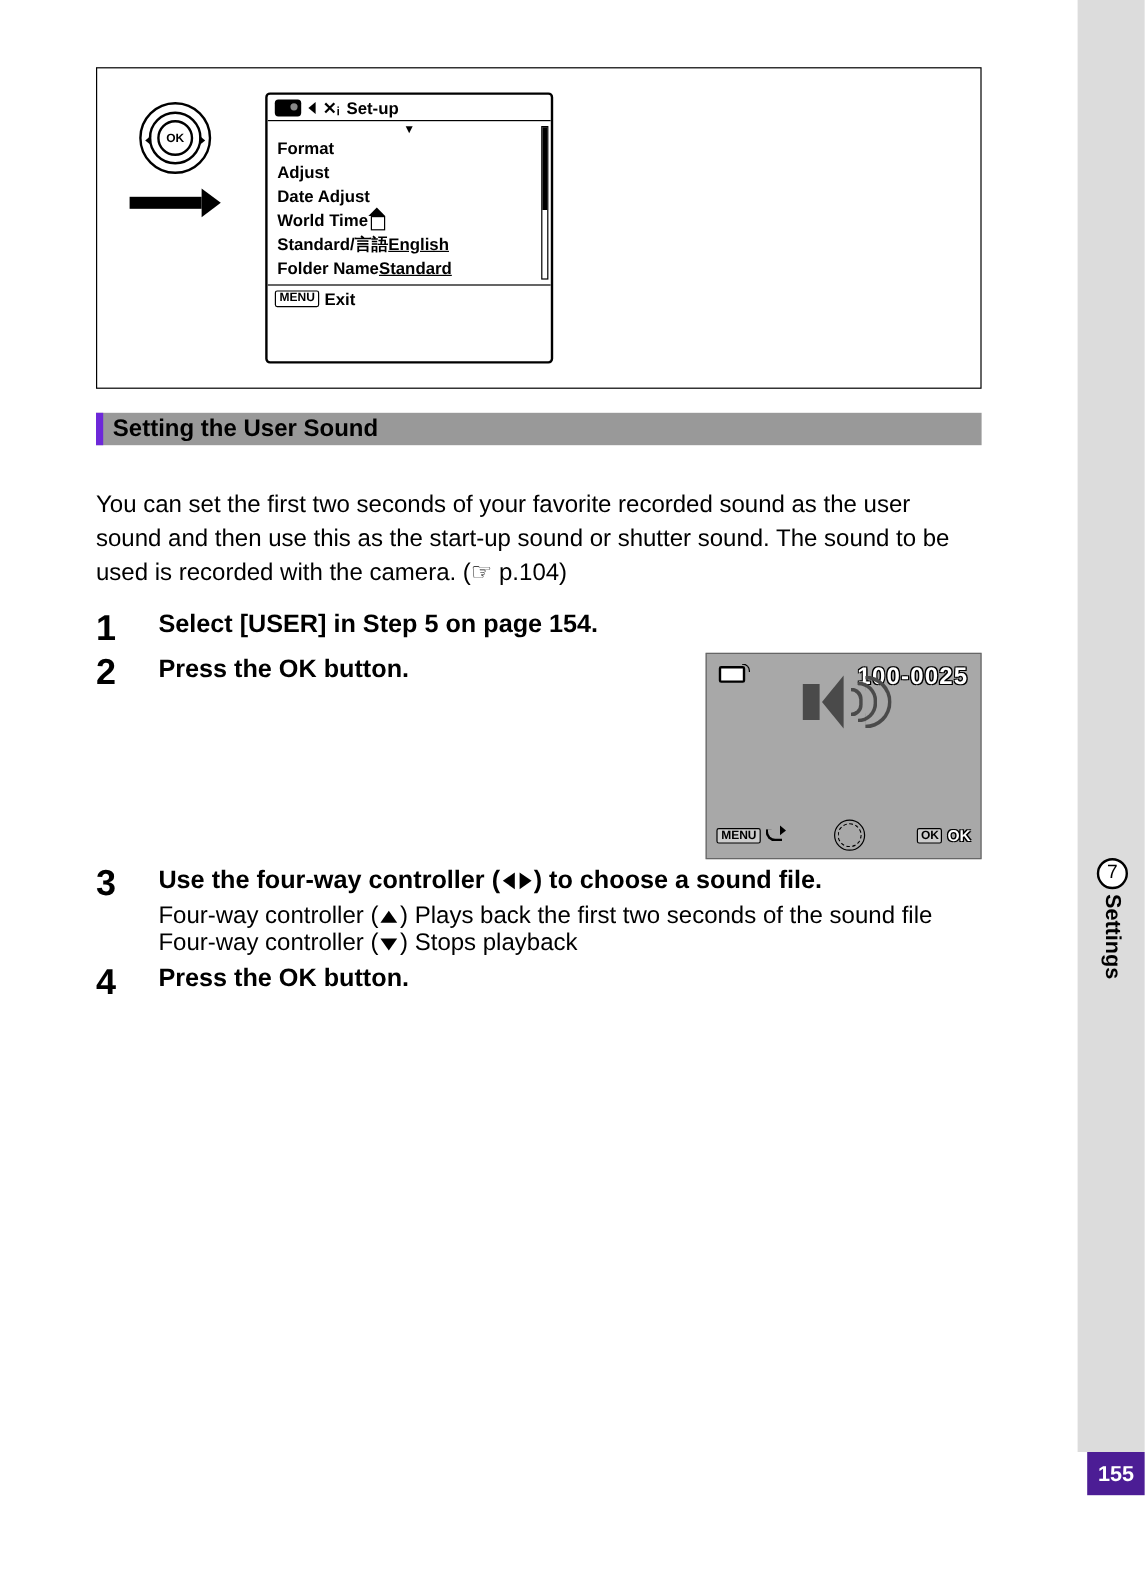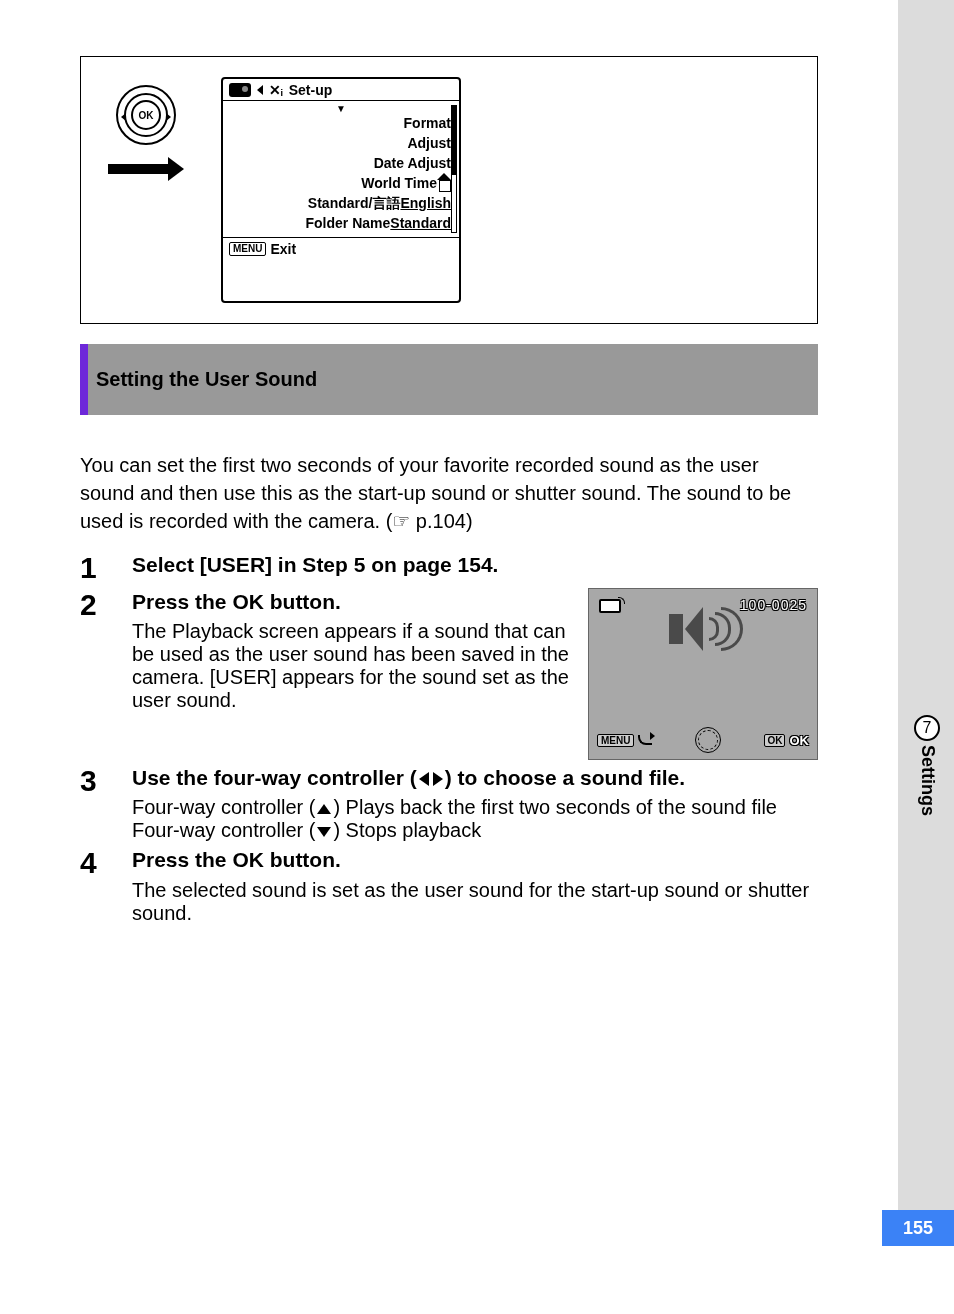--- a/index.html
+++ b/index.html
@@ -14,23 +14,23 @@
     position: absolute;
     right: 0; top: 0;
     width: 56px;
     height: 1210px;
     background: #dcdcdc;
   }
   .pagenum-box {
     position: absolute;
     right: 0;
     top: 1210px;
-    width: 72px;
+    width: 48px;
     height: 36px;
-    background: #3b82f6;
+    background: #4c1d95;
     color: #fff;
     font-weight: bold;
     font-size: 18px;
     display: flex;
     align-items: center;
     justify-content: center;
   }
   .side-tab {
     position: absolute;
     right: 14px;
@@ -129,36 +129,36 @@
   .menu-tab-tri {
     width:0; height:0; border-top:5px solid transparent; border-bottom:5px solid transparent; border-right:6px solid #000;
   }
   .menu-body {
     padding: 4px 8px 4px 8px;
     position: relative;
   }
   .menu-body-tri {
     text-align:center; font-size:10px; line-height:8px;
   }
-  .menu-row { display:flex; justify-content:flex-end; line-height:20px; font-weight:bold; }
+  .menu-row { display:flex; justify-content:flex-start; line-height:20px; font-weight:bold; }
   .menu-row .val { font-weight: bold; text-decoration: underline; }
   .menu-scroll {
     position:absolute; right:2px; top:4px; bottom:4px; width:6px; border:1px solid #000;
   }
   .menu-scroll-thumb { position:absolute; top:0; left:0; right:0; height:55%; background:#000; }
   .menu-foot {
     border-top:1px solid #000; height:22px; display:flex; align-items:center; gap:4px; padding:0 6px; font-weight:bold;
   }
   .menu-btn {
     display:inline-block; border:1px solid #000; border-radius:2px; font-size:10px; padding:0 3px; line-height:12px;
   }
   .heading-bar {
     background: #999;
-    border-left: 8px solid #6d28d9;
-    padding: 24px 8px;
+    border-left: 6px solid #6d28d9;
+    padding: 2px 8px;
     font-weight: bold;
     font-size: 20px;
     margin-bottom: 12px;
   }
   .body-para {
     font-size: 20px;
     line-height: 1.4;
     margin-bottom: 16px;
     margin-top: 36px;
   }
@@ -173,21 +173,21 @@
   .step-text-col { flex:1; }
   .playback-screen {
     width: 230px; height: 172px;
     background: #a8a8a8;
     border: 1px solid #666;
     flex-shrink:0;
     position:relative;
     margin-left:6px;
   }
   .pb-fileno {
-    position:absolute; top:8px; right:10px; color:#fff; font-weight:normal; font-size:14px;
+    position:absolute; top:8px; right:10px; color:#fff; font-weight:bold; font-size:20px;
     text-shadow: 1px 1px 0 #000, -1px -1px 0 #000, 1px -1px 0 #000, -1px 1px 0 #000;
     letter-spacing:1px;
   }
   .pb-cardicon {
     position:absolute; top:10px; left:10px; width:22px; height:14px; border:2px solid #000; background:#fff; border-radius:2px;
   }
   .pb-cardicon::after{content:""; position:absolute; right:-6px; top:-4px; width:6px; height:6px; border:1.5px solid #000; border-left:none; border-bottom:none; border-radius:0 6px 0 0; transform:rotate(0deg);}
   .pb-speaker {
     position:absolute; top:18px; left:80px;
     display:flex; align-items:center; gap:2px;
@@ -316,21 +316,20 @@
         <div class="step-title">Select [USER] in Step 5 on page 154.</div>
       </div>
     </div>
 
     <div class="step">
       <div class="step-num">2</div>
       <div class="step-body">
         <div class="step-row">
           <div class="step-text-col">
             <div class="step-title">Press the OK button.</div>
-            <div>The Playback screen appears if a sound that can be used as the user sound has been saved in the camera. [USER] appears for the sound set as the user sound.</div>
           </div>
           <div class="playback-screen">
             <div class="pb-cardicon"></div>
             <div class="pb-fileno">100-0025</div>
             <div class="pb-speaker">
               <div class="pb-sp-box"></div>
               <div class="pb-sp-tri"></div>
               <div class="pb-sp-wave">
                   <span class="w1"></span>
                   <span class="w2"></span>
@@ -365,18 +364,17 @@
         <div>
           <span>Four-way controller (</span><span class="inline-tri tri-down"></span><span>) Stops playback</span>
         </div>
       </div>
     </div>
 
     <div class="step">
       <div class="step-num">4</div>
       <div class="step-body">
         <div class="step-title">Press the OK button.</div>
-        <div>The selected sound is set as the user sound for the start-up sound or shutter sound.</div>
       </div>
     </div>
 
   </div>
 </div>
 
 </body></html>

